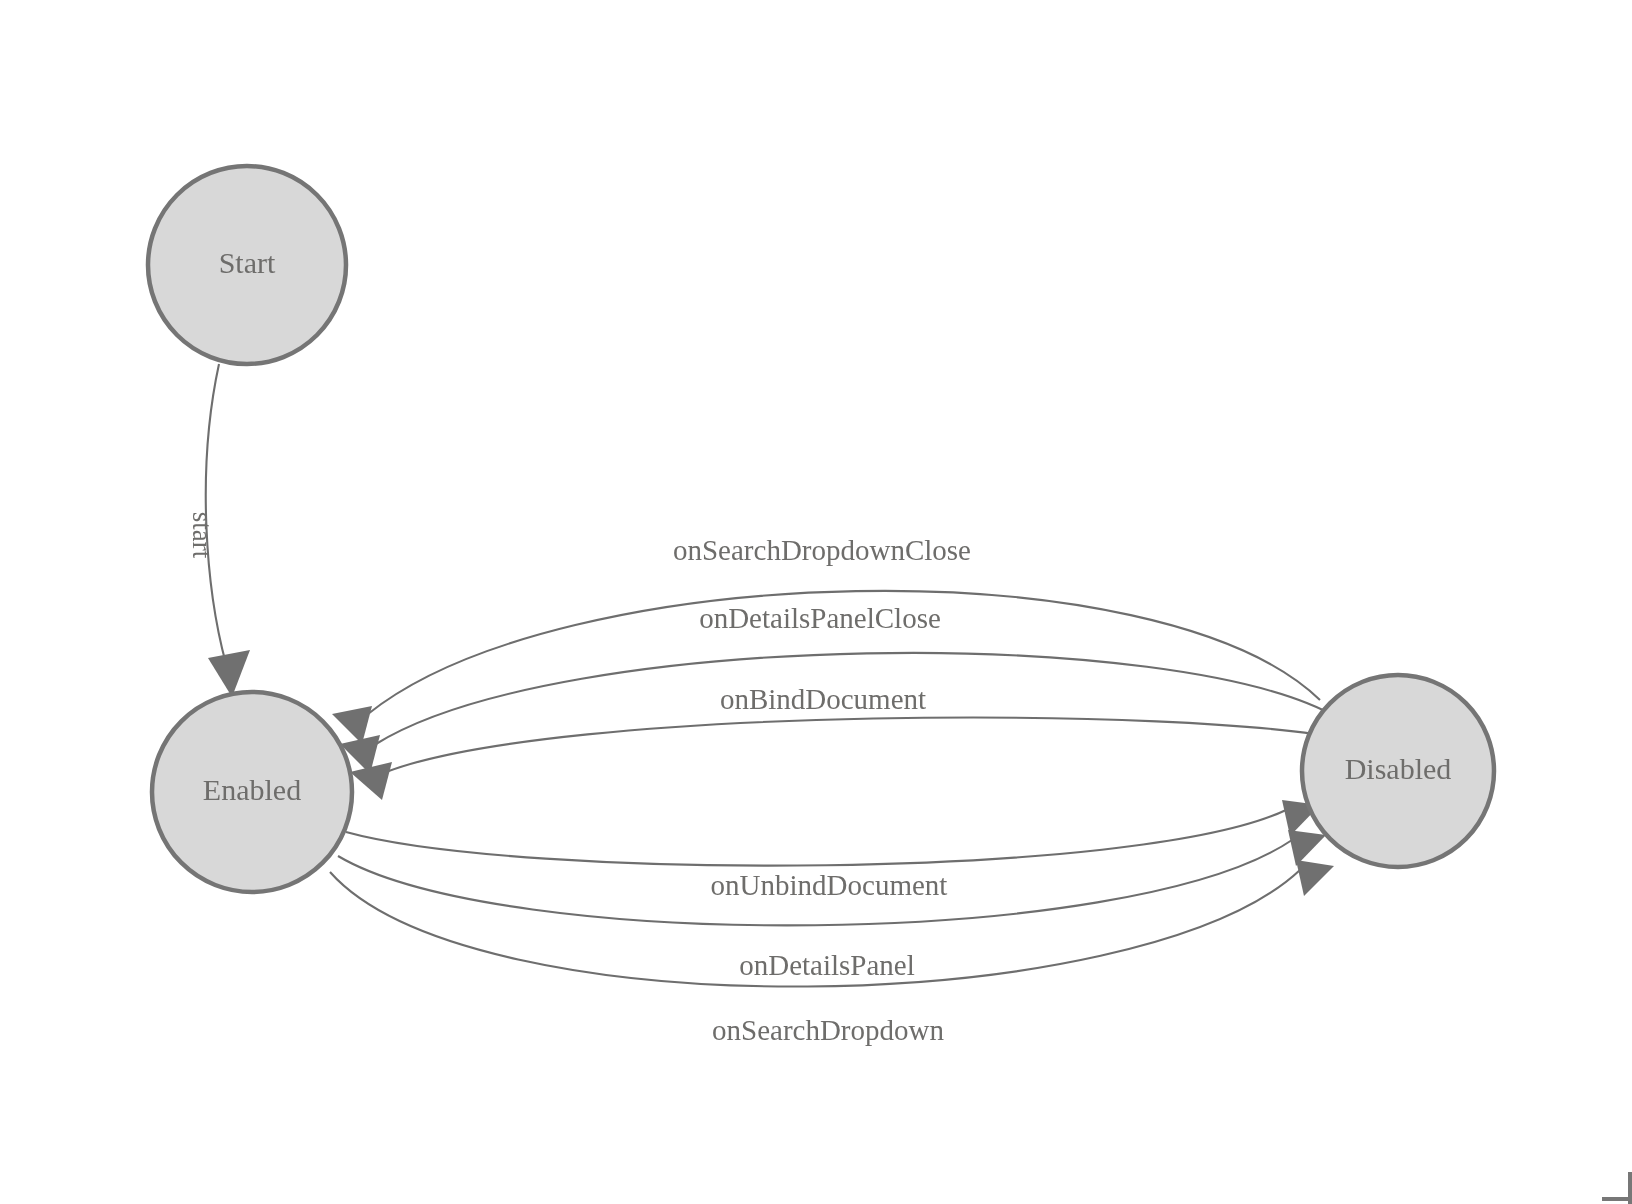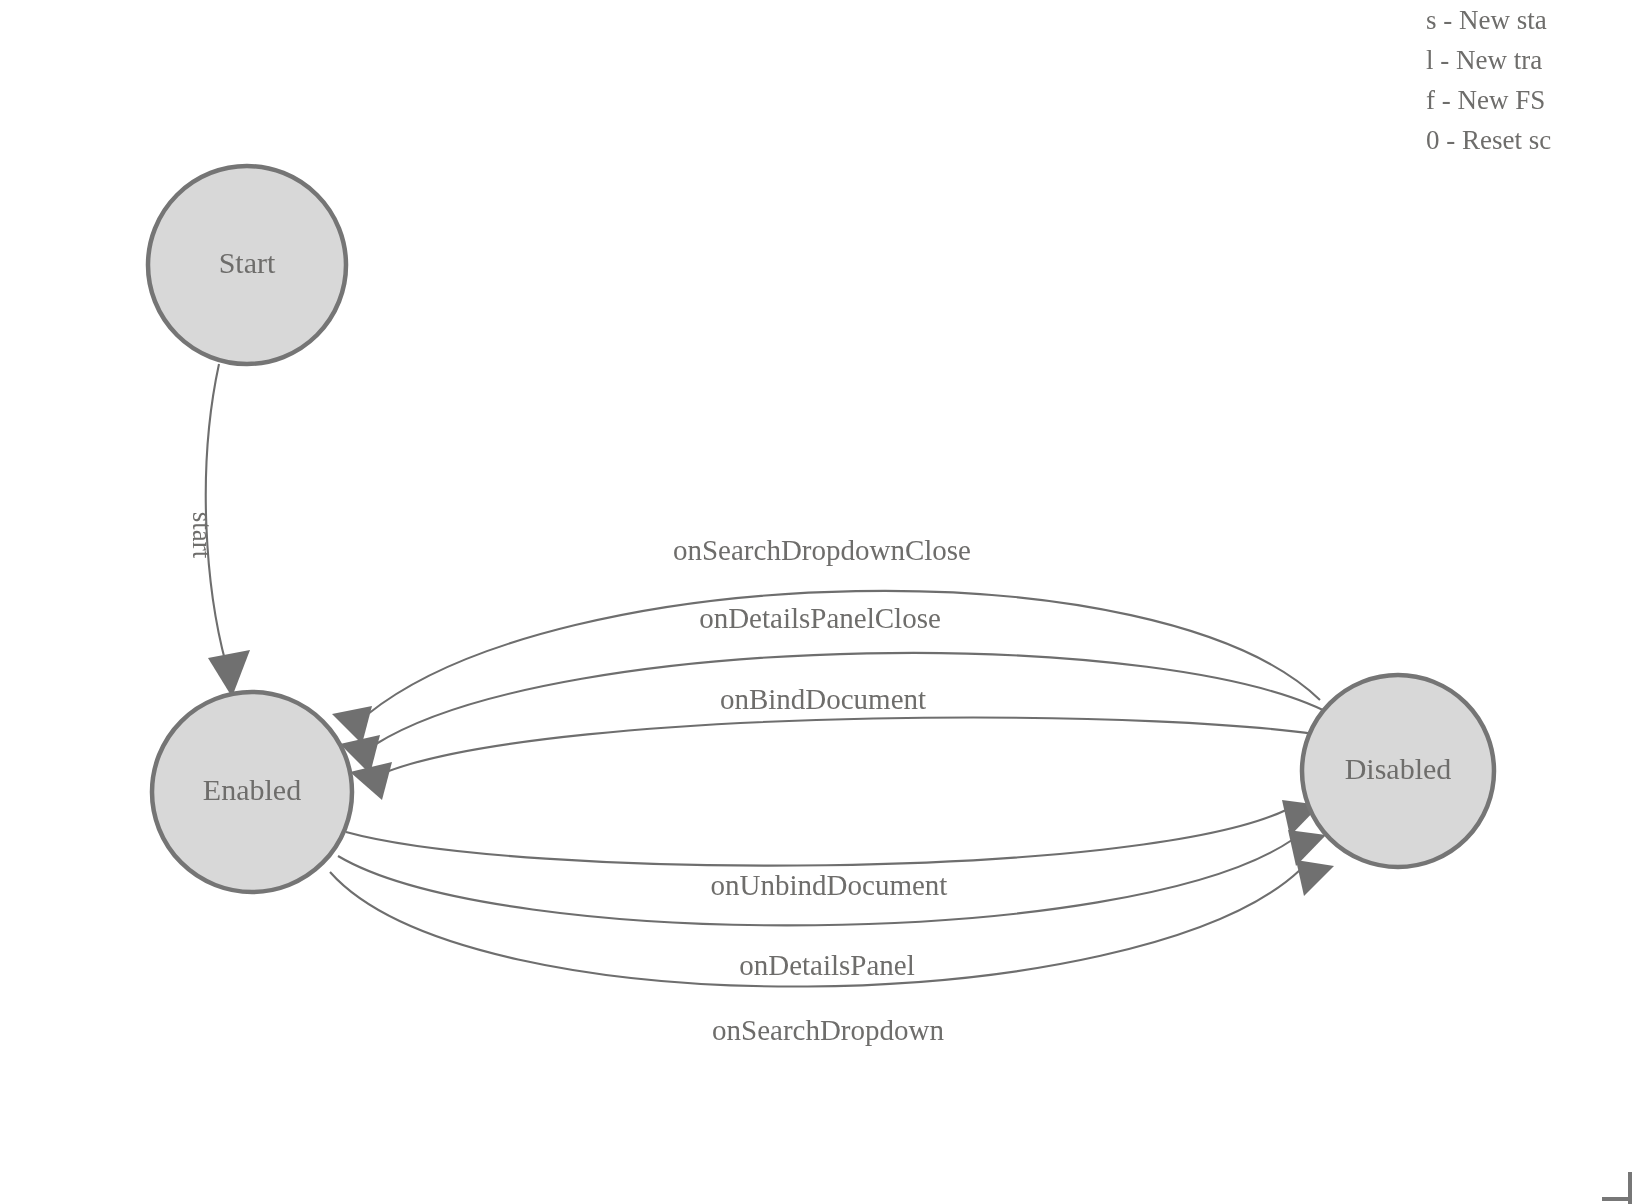--- a/index.html
+++ b/index.html
@@ -167,25 +167,19 @@
     <text class="edge-label" x="823" y="709">onBindDocument</text>
 
     <text class="edge-label" x="829" y="895">onUnbindDocument</text>
 
     <text class="edge-label" x="827" y="975">onDetailsPanel</text>
 
     <text class="edge-label" x="828" y="1040">onSearchDropdown</text>
 
   </svg>
 
-  <div id="help-panel">
-    <div class="help-line">s - New sta</div>
-    <div class="help-line">l - New tra</div>
-    <div class="help-line">f - New FS</div>
-    <div class="help-line">0 - Reset sc</div>
-  </div>
 
   <div id="corner-frame">
     <div class="v-line"></div>
     <div class="h-line"></div>
   </div>
 
 </div>
 
 </body></html>

